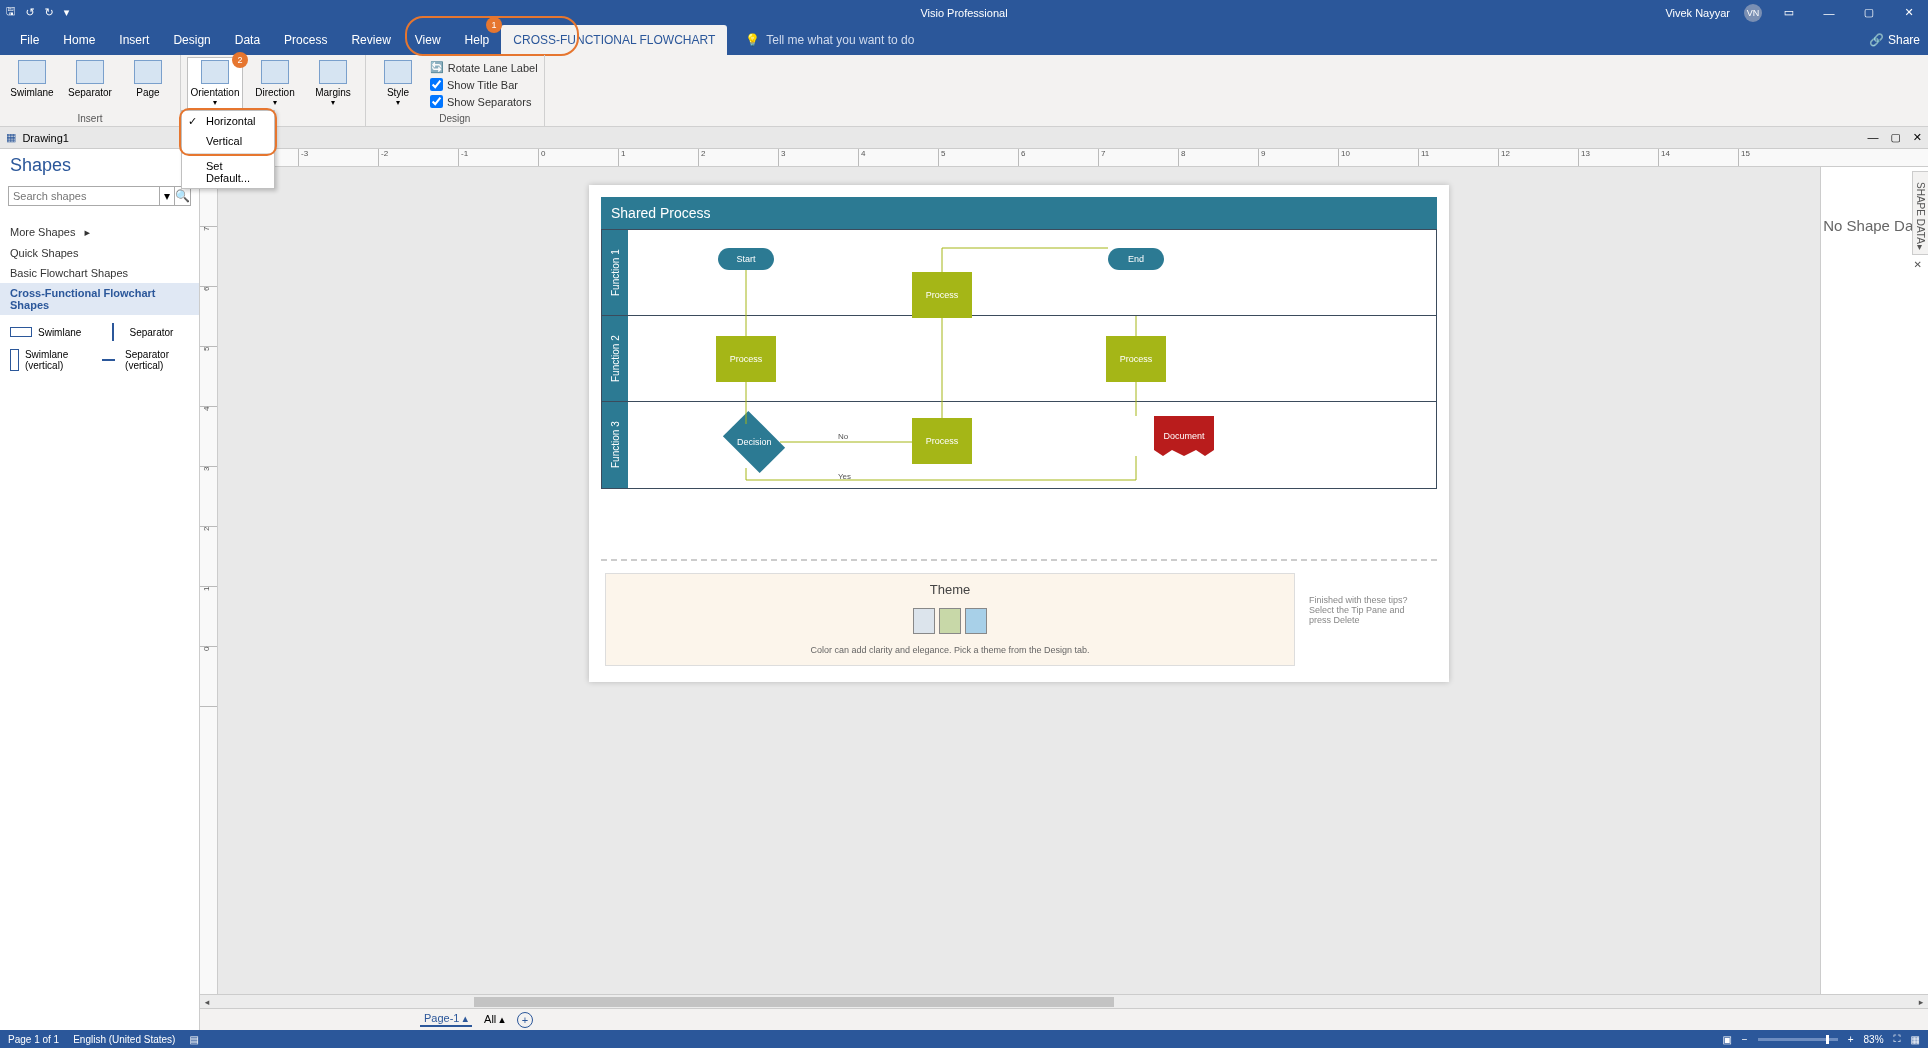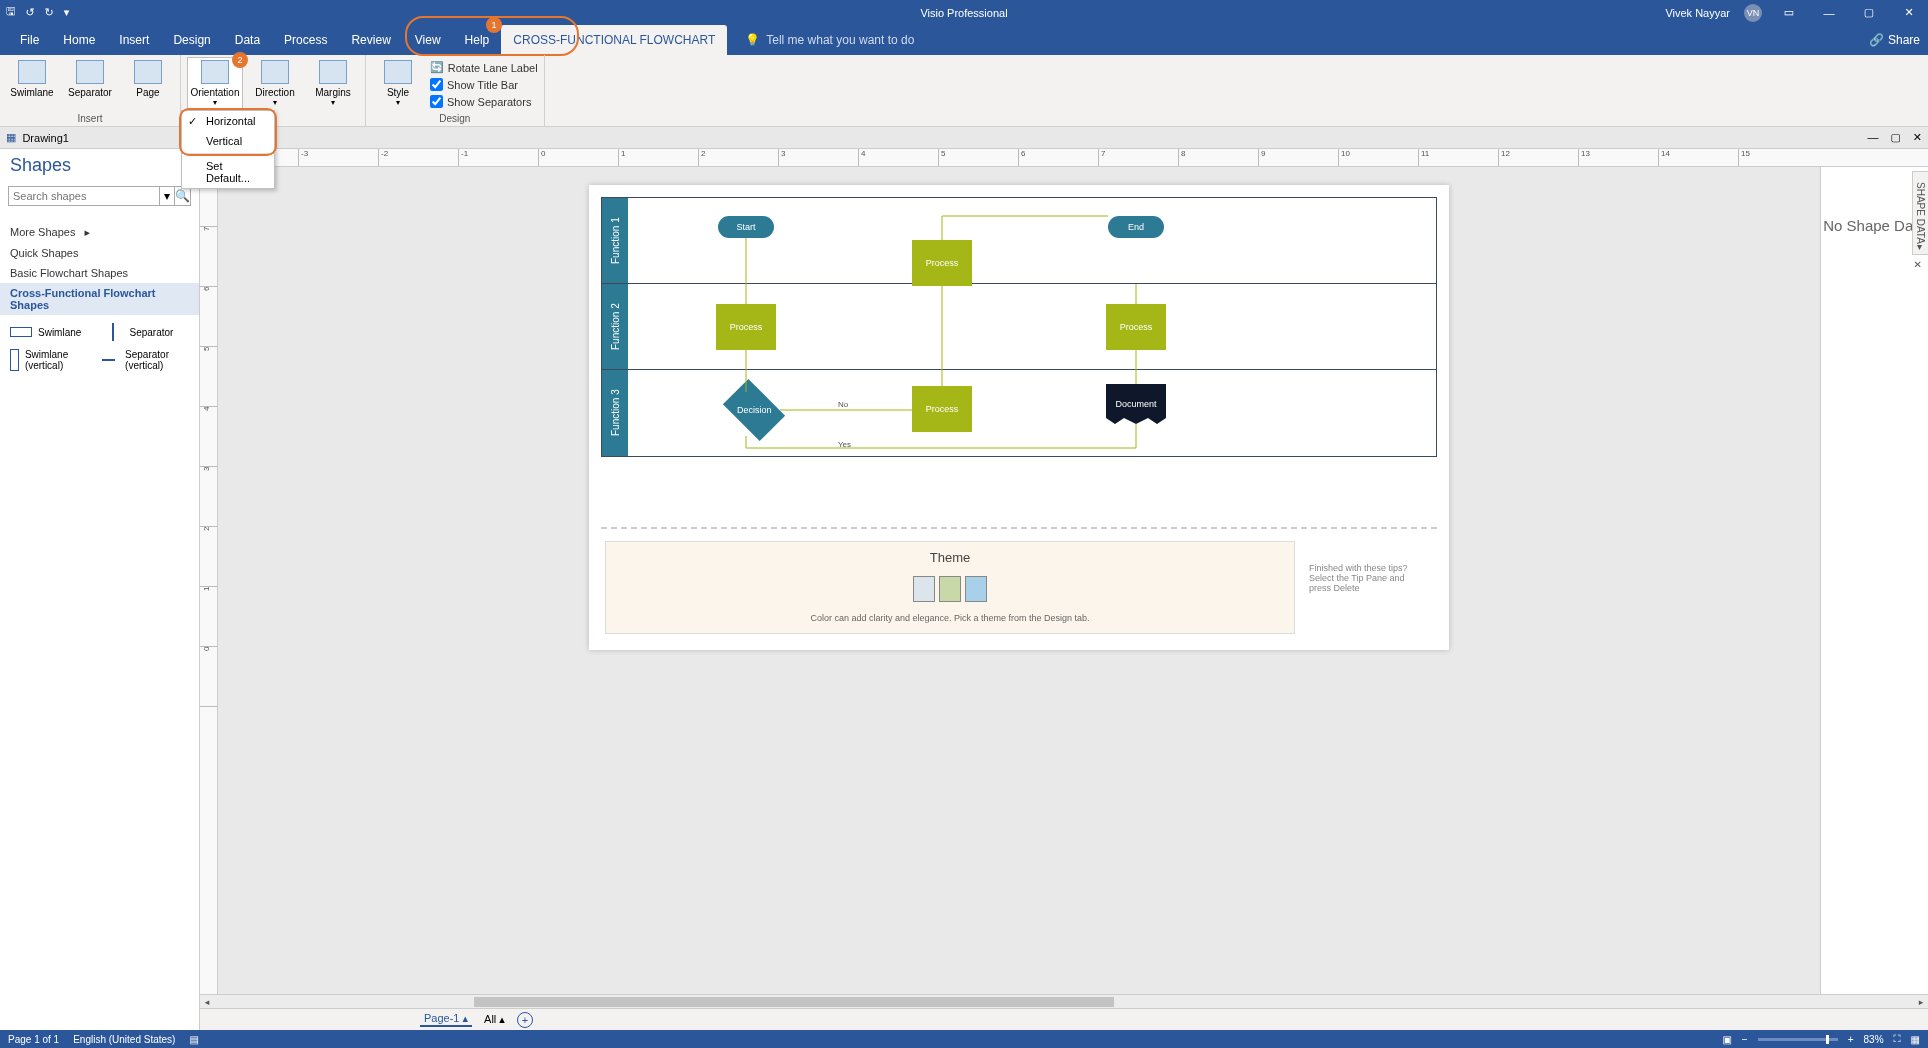--- a/index.html
+++ b/index.html
@@ -71,21 +71,21 @@
 .swimlanes { border:1px solid #3b4b5c; }
 .lane { display:flex; border-bottom:1px solid #3b4b5c; height:86px; position:relative; }
 .lane:last-child { border-bottom:none; }
 .lanehdr { width:26px; background:#2c7a93; color:#fff; writing-mode:vertical-rl; transform:rotate(180deg); display:flex; align-items:center; justify-content:center; font-size:10px; }
 .laneslot { flex:1; position:relative; }
 .shape { position:absolute; font-size:9px; color:#fff; display:flex; align-items:center; justify-content:center; }
 .shape.start,.shape.end { width:56px; height:22px; background:#2c7a93; border-radius:11px; }
 .shape.process { width:60px; height:46px; background:#a5b617; }
 .shape.decision { width:52px; height:36px; background:#2c7a93; transform:rotate(45deg); }
 .shape.decision span { transform:rotate(-45deg); }
-.shape.document { width:60px; height:40px; background:#0f172a; border-radius:0 0 0 0; clip-path:polygon(0 0,100% 0,100% 85%,85% 100%,70% 85%,50% 100%,30% 85%,15% 100%,0 85%); }
+.shape.document { width:60px; height:40px; background:#b91c1c; border-radius:0 0 0 0; clip-path:polygon(0 0,100% 0,100% 85%,85% 100%,70% 85%,50% 100%,30% 85%,15% 100%,0 85%);margin-left:48px; }
 
 .tips { display:flex; gap:8px; padding:12px 4px 4px; }
 .tip { flex:1; border:1px solid #ddd; padding:8px; text-align:center; font-size:9px; }
 .tip.t1 { background:#fcf5eb; }
 .tip.t2 { background:#fef3f0; }
 .tip.t3 { background:#eef6ee; }
 .tip h4 { font-size:13px; font-weight:normal; margin-bottom:6px; color:#444; }
 .tip .ticon { height:36px; margin:4px auto 6px; display:flex; justify-content:center; align-items:center; gap:4px; }
 .tip .ticon div { width:22px; height:26px; border:1px solid #888; }
 .tip p { color:#666; line-height:1.3; }
@@ -310,20 +310,21 @@
           <span>6</span>
           <span>5</span>
           <span>4</span>
           <span>3</span>
           <span>2</span>
           <span>1</span>
           <span>0</span>
       </div>
       <div class="canvas">
         <div class="page">
+          <div class="flowtitle">Shared Process</div>
           <div class="swimlanes">
 
             <div class="lane">
               <div class="lanehdr">Function 1</div>
               <div class="laneslot">
                 <div class="shape start" style="left:90px; top:18px;">
                     <span>Start</span>
                   </div>
                 <div class="shape process" style="left:284px; top:42px;">
                     <span>Process</span>

